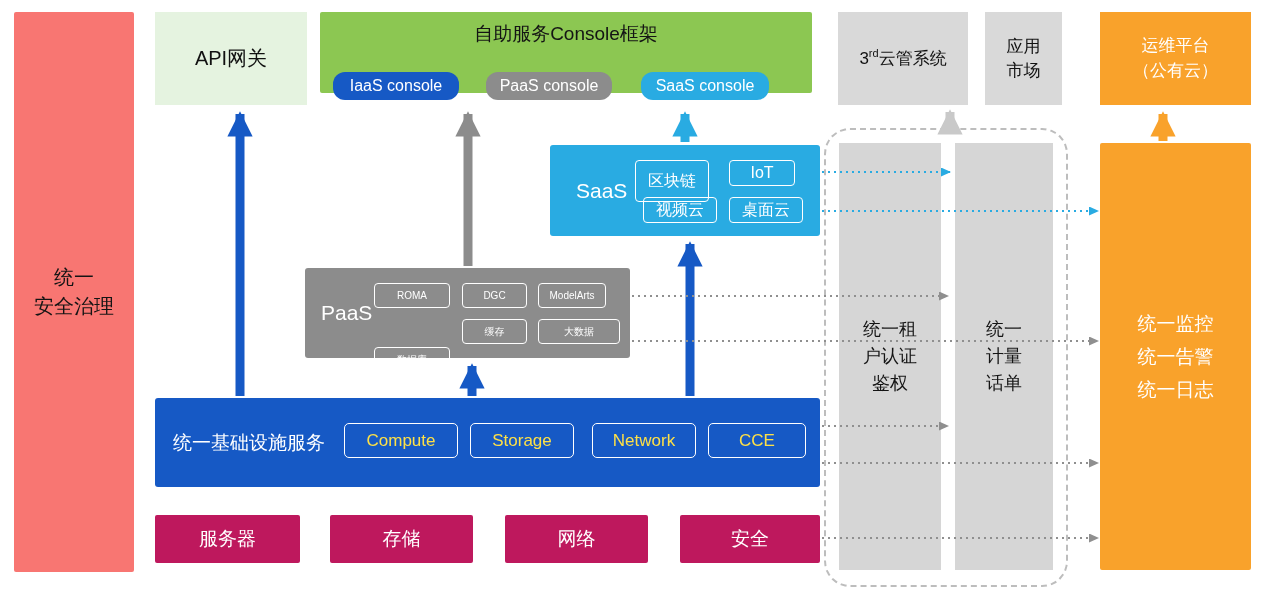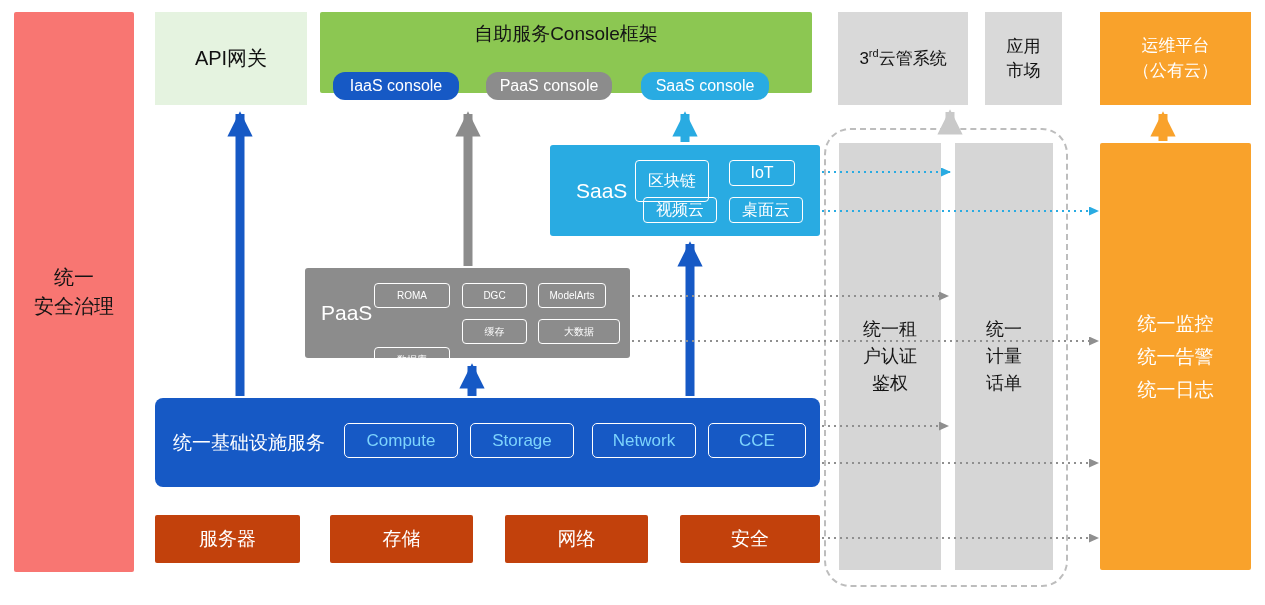--- a/index.html
+++ b/index.html
@@ -106,42 +106,42 @@
   .pi-0 { left: 69px;  top: 15px; width: 76px; height: 25px; }
   .pi-1 { left: 157px; top: 15px; width: 65px; height: 25px; }
   .pi-2 { left: 233px; top: 15px; width: 68px; height: 25px; }
   .pi-3 { left: 69px;  top: 51px; width: 76px; height: 25px; margin-top: 28px; }
   .pi-4 { left: 157px; top: 51px; width: 65px; height: 25px; }
   .pi-5 { left: 233px; top: 51px; width: 82px; height: 25px; }
 
   
   .infra-box {
     left: 155px; top: 398px; width: 665px; height: 89px;
-    background: #1659C5; border-radius: 8px;
+    background: #1659C5; border-radius: 3px;
   }
   .infra-label {
     position: absolute; left: 18px; top: 0; bottom: 0;
     display: flex; align-items: center;
     color: #fff; font-size: 19px;
   }
   .infra-item {
     position: absolute;
     border: 1.5px solid #fff; border-radius: 5px;
-    color: #7dd3fc; font-size: 17px;
+    color: #fde047; font-size: 17px;
     display: flex; align-items: center; justify-content: center;
   }
   .ii-0 { left: 189px; top: 25px; width: 114px; height: 35px; }
   .ii-1 { left: 315px; top: 25px; width: 104px; height: 35px; }
   .ii-2 { left: 437px; top: 25px; width: 104px; height: 35px; }
   .ii-3 { left: 553px; top: 25px; width: 98px;  height: 35px; }
 
   
   .hw {
     top: 515px; height: 48px;
-    background: #c2410c; color: #fff; font-size: 19px;
+    background: #be185d; color: #fff; font-size: 19px;
     border-radius: 2px;
   }
   .hw-0 { left: 155px; width: 145px; }
   .hw-1 { left: 330px; width: 143px; }
   .hw-2 { left: 505px; width: 143px; }
   .hw-3 { left: 680px; width: 140px; }
 
   
   .dashed-box {
     left: 824px; top: 128px; width: 244px; height: 459px;

